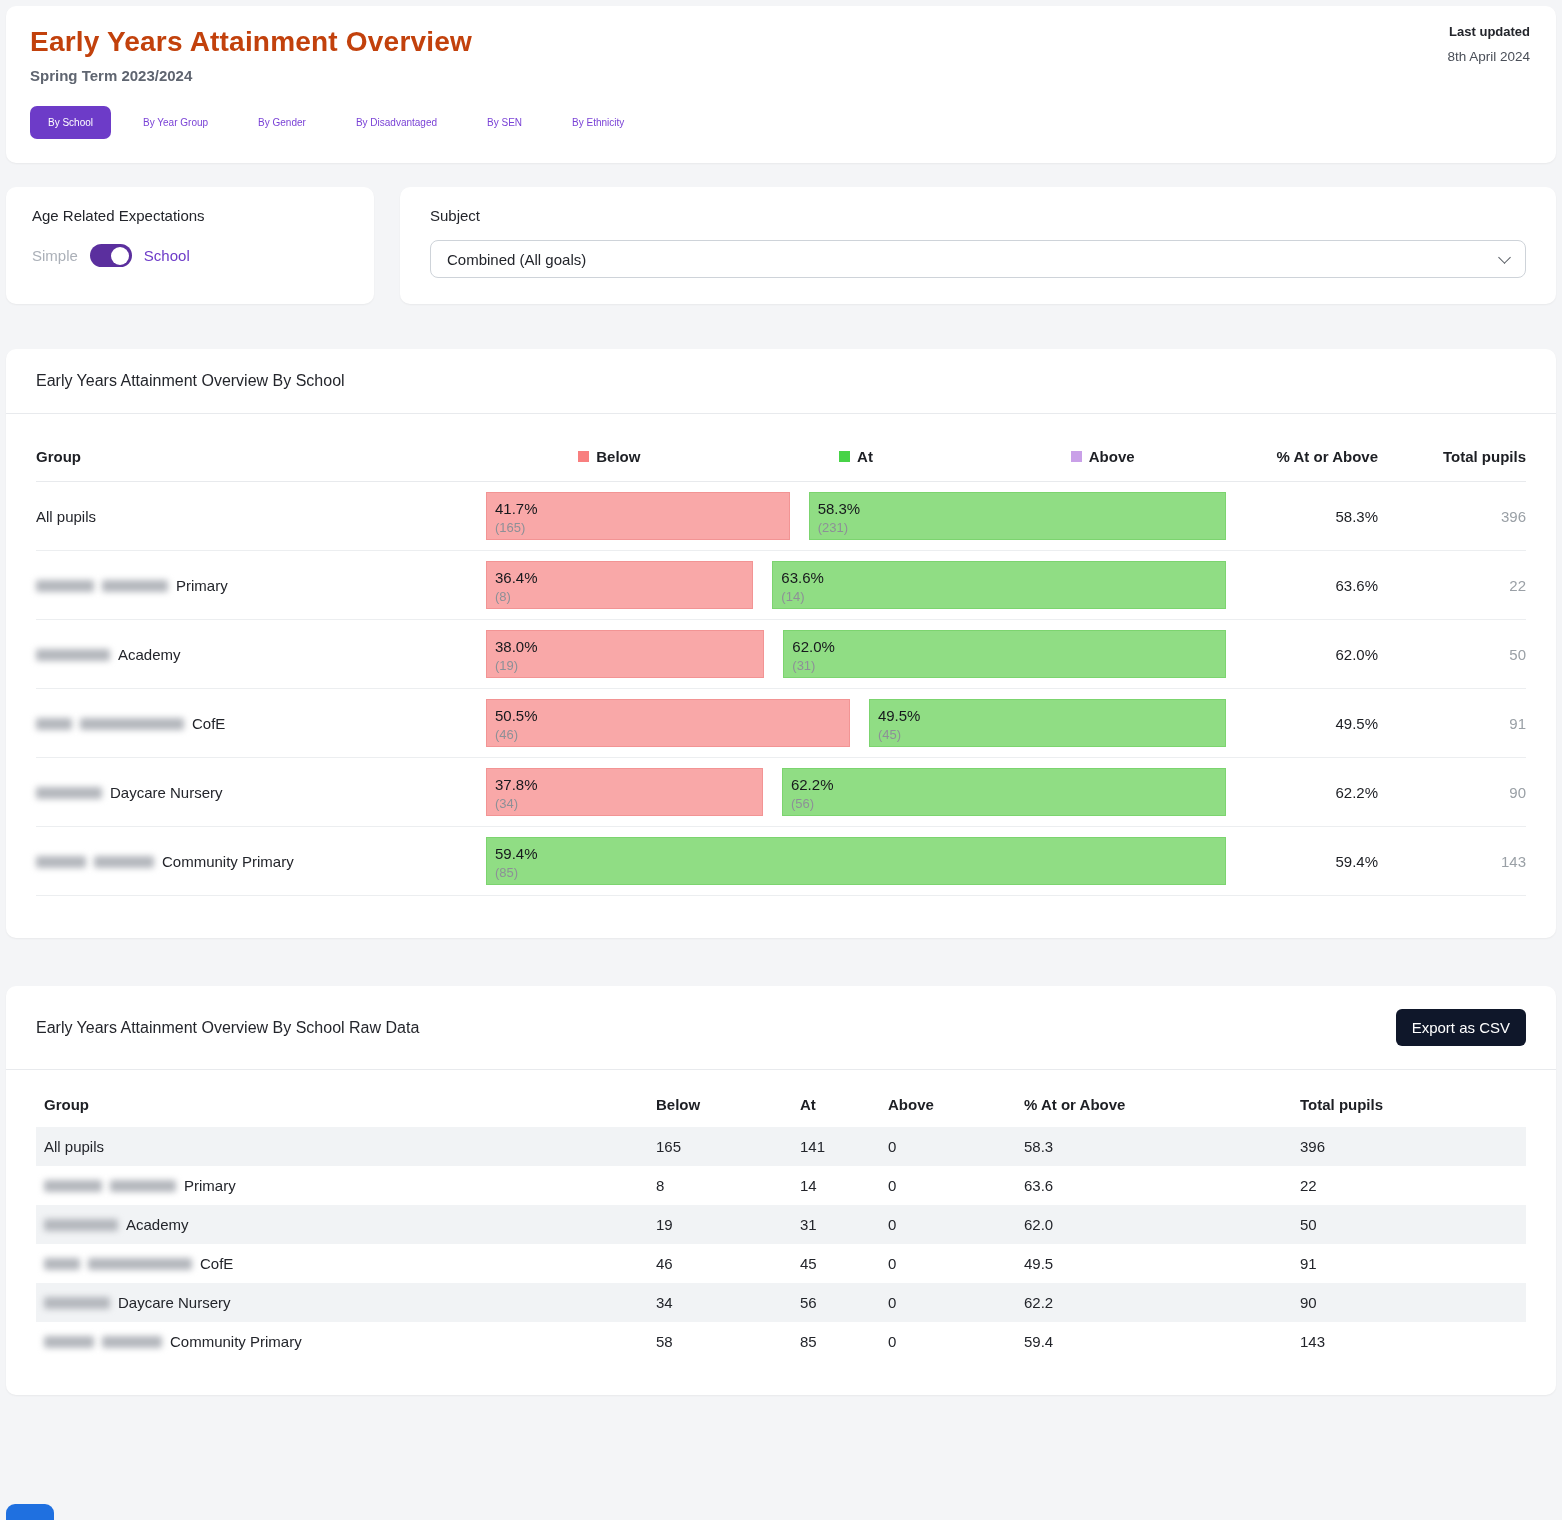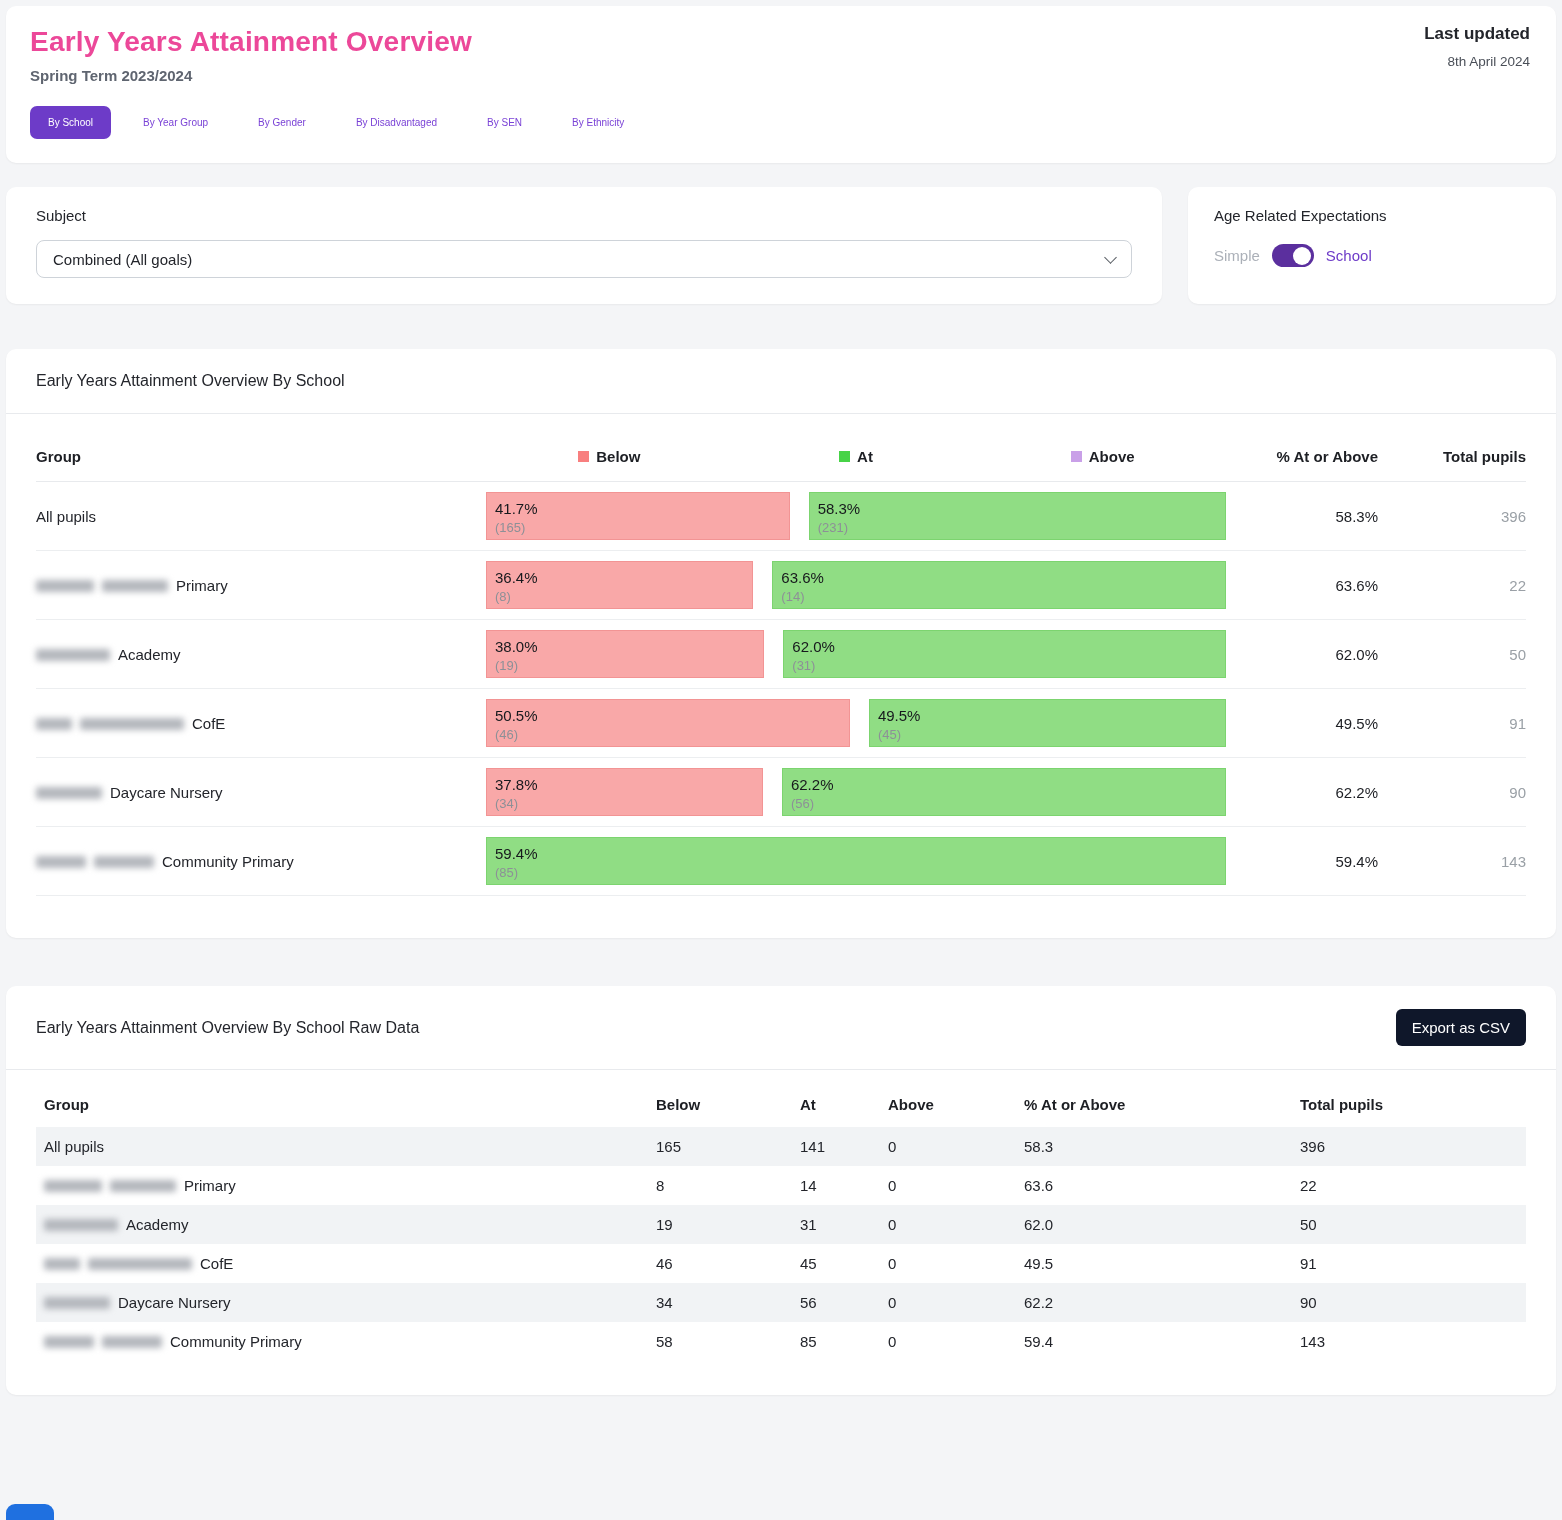--- a/index.html
+++ b/index.html
@@ -10,24 +10,24 @@
     font-family:"Liberation Sans", sans-serif;
     color:#202228;
     padding:6px;
   }
   .card {
     background:#ffffff; border-radius:10px;
     box-shadow:0 1px 2px rgba(20,22,26,.05);
   }
   
   .header-card { position:relative; padding:20px 24px 24px; }
-  .page-title { font-size:28px; font-weight:700; color:#ec4899; margin:0; letter-spacing:.2px; }
+  .page-title { font-size:28px; font-weight:700; color:#c2410c; margin:0; letter-spacing:.2px; }
   .page-subtitle { margin-top:9px; font-size:15px; font-weight:700; color:#5f6570; }
   .last-updated { position:absolute; top:18px; right:26px; text-align:right; }
-  .last-updated .lu-label { font-size:17px; font-weight:700; color:#23252b; }
+  .last-updated .lu-label { font-size:13px; font-weight:700; color:#23252b; }
   .last-updated .lu-value { font-size:13.5px; color:#4a4f58; margin-top:10px; }
   .tabs { display:flex; align-items:center; gap:14px; margin-top:22px; }
   .tab { font-size:10px; padding:11px 18px; border-radius:7px; color:#7a42d6; cursor:pointer; white-space:nowrap; }
   .tab.active { background:#6d3bc8; color:#ffffff; font-weight:500; }
   
   .filter-row { display:flex; gap:26px; margin-top:24px; }
   .subject-card { flex:1; padding:20px 30px 26px; }
   .are-card { width:368px; padding:20px 26px 26px; }
   .field-label { font-size:15px; color:#23252b; }
   .select {
@@ -89,35 +89,35 @@
     <div class="tab active">By School</div>
     <div class="tab">By Year Group</div>
     <div class="tab">By Gender</div>
     <div class="tab">By Disadvantaged</div>
     <div class="tab">By SEN</div>
     <div class="tab">By Ethnicity</div>
   </div>
 </div>
 
 <div class="filter-row">
-  <div class="card subject-card">
-    <div class="field-label">Subject</div>
-    <div class="select">
-      <span>Combined (All goals)</span>
-      <span class="chevron"></span>
-    </div>
-  </div>
   <div class="card are-card">
     <div class="field-label">Age Related Expectations</div>
     <div class="toggle-row">
       <span class="toggle-off-label">Simple</span>
       <div class="toggle">
         <div class="knob"></div>
       </div>
       <span class="toggle-on-label">School</span>
+    </div>
+  </div>
+  <div class="card subject-card">
+    <div class="field-label">Subject</div>
+    <div class="select">
+      <span>Combined (All goals)</span>
+      <span class="chevron"></span>
     </div>
   </div>
 </div>
 
 <div class="card chart-card">
   <div class="card-title-row">
     <div class="card-title">Early Years Attainment Overview By School</div>
   </div>
   <div class="chart-body">
 

